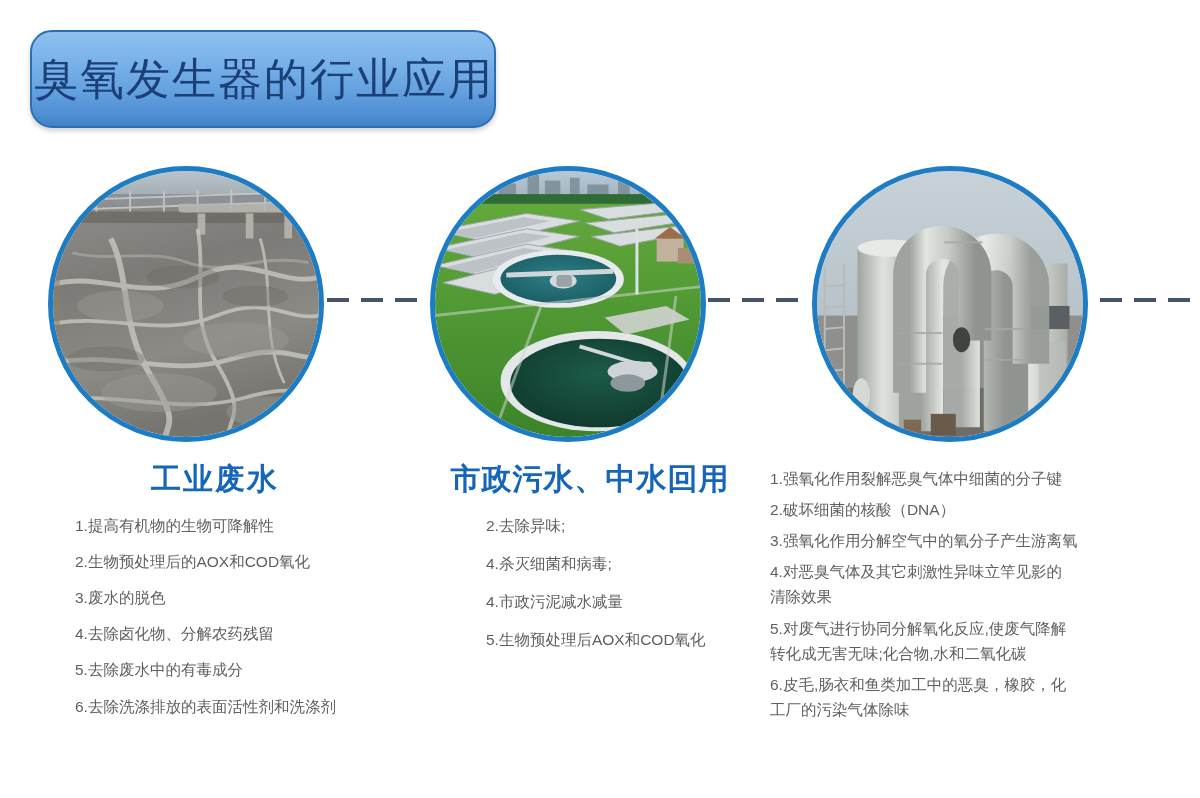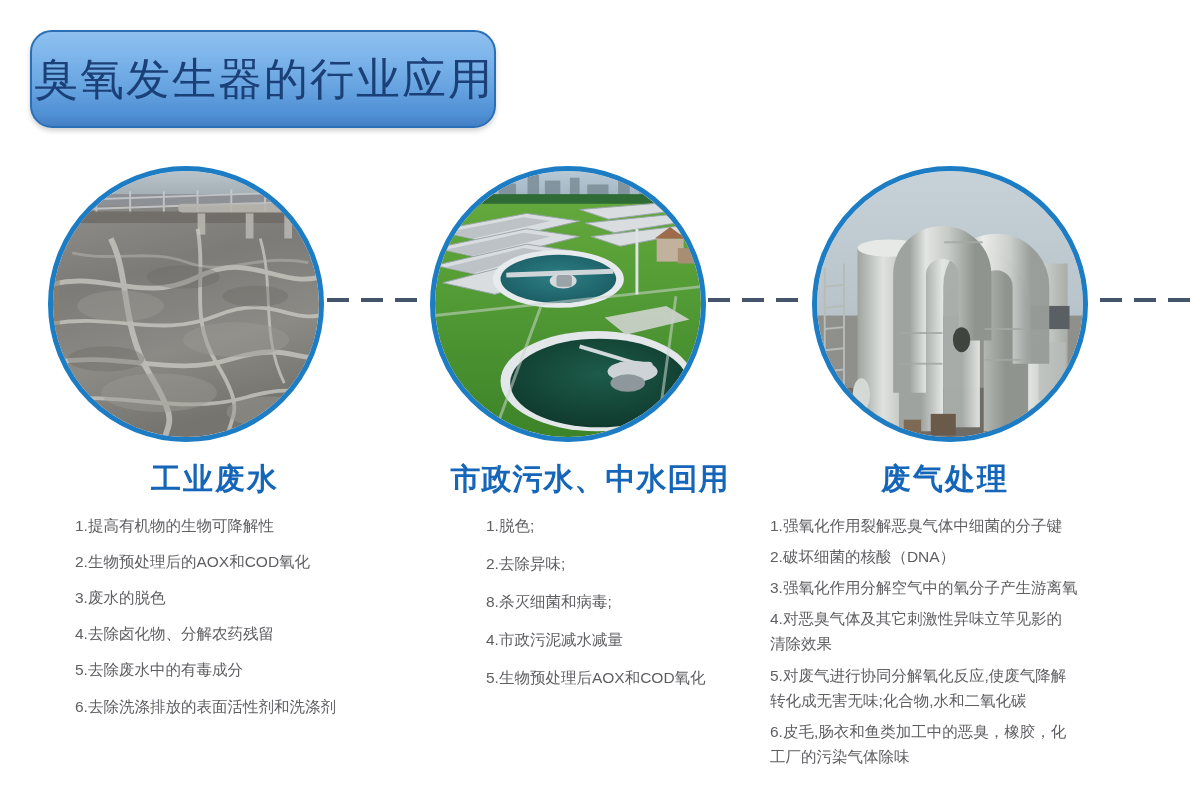--- a/index.html
+++ b/index.html
@@ -378,30 +378,28 @@
     <li class="item">3.废水的脱色</li>
     <li class="item">4.去除卤化物、分解农药残留</li>
     <li class="item">5.去除废水中的有毒成分</li>
     <li class="item">6.去除洗涤排放的表面活性剂和洗涤剂</li>
   </ul>
 </div>
 
 <div class="column" id="column-2">
   <div class="col-heading">市政污水、中水回用</div>
   <ul class="item-list">
-    <li class="item">1.脱色;</li>
     <li class="item">2.去除异味;</li>
-    <li class="item">8.杀灭细菌和病毒;</li>
+    <li class="item">4.杀灭细菌和病毒;</li>
     <li class="item">4.市政污泥减水减量</li>
     <li class="item">5.生物预处理后AOX和COD氧化</li>
   </ul>
 </div>
 
 <div class="column" id="column-3">
-  <div class="col-heading">废气处理</div>
   <ul class="item-list">
     <li class="item">1.强氧化作用裂解恶臭气体中细菌的分子键</li>
     <li class="item">2.破坏细菌的核酸（DNA）</li>
     <li class="item">3.强氧化作用分解空气中的氧分子产生游离氧</li>
     <li class="item">4.对恶臭气体及其它刺激性异味立竿见影的
 清除效果</li>
     <li class="item">5.对废气进行协同分解氧化反应,使废气降解
 转化成无害无味;化合物,水和二氧化碳</li>
     <li class="item">6.皮毛,肠衣和鱼类加工中的恶臭，橡胶，化
 工厂的污染气体除味</li>

